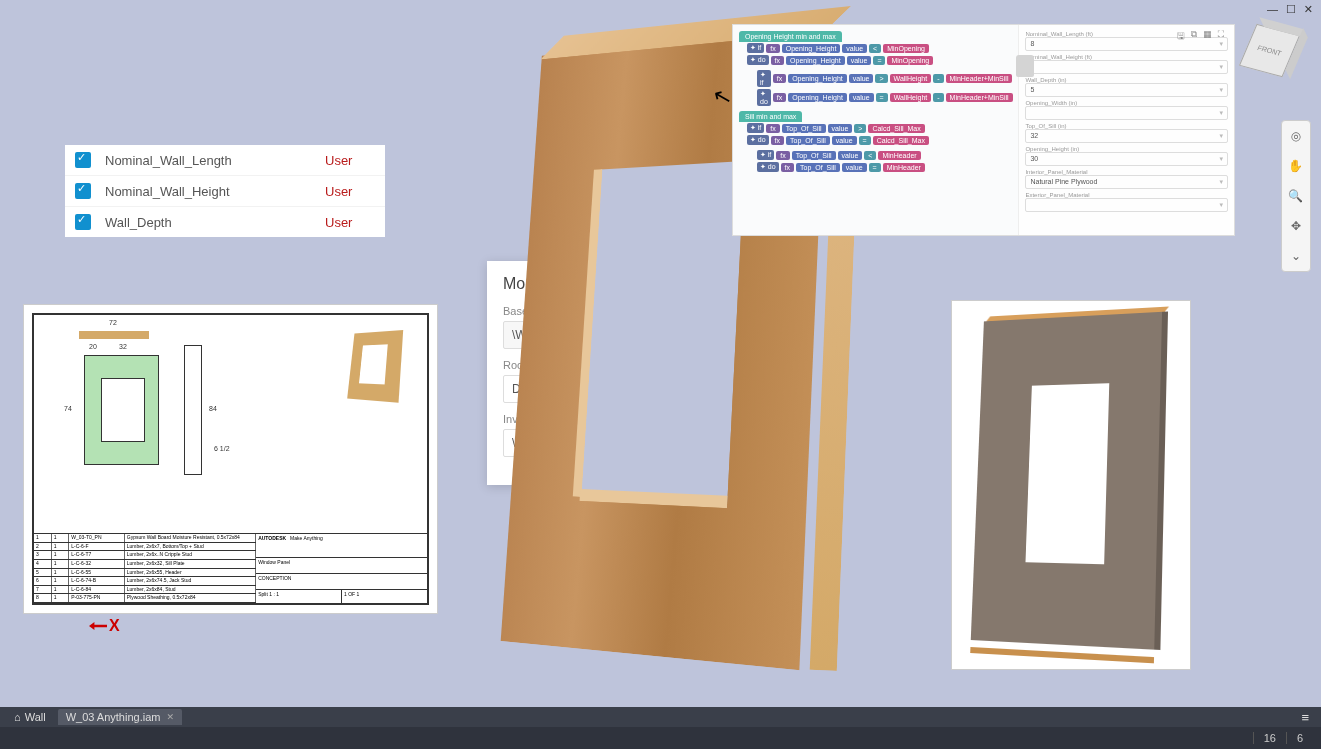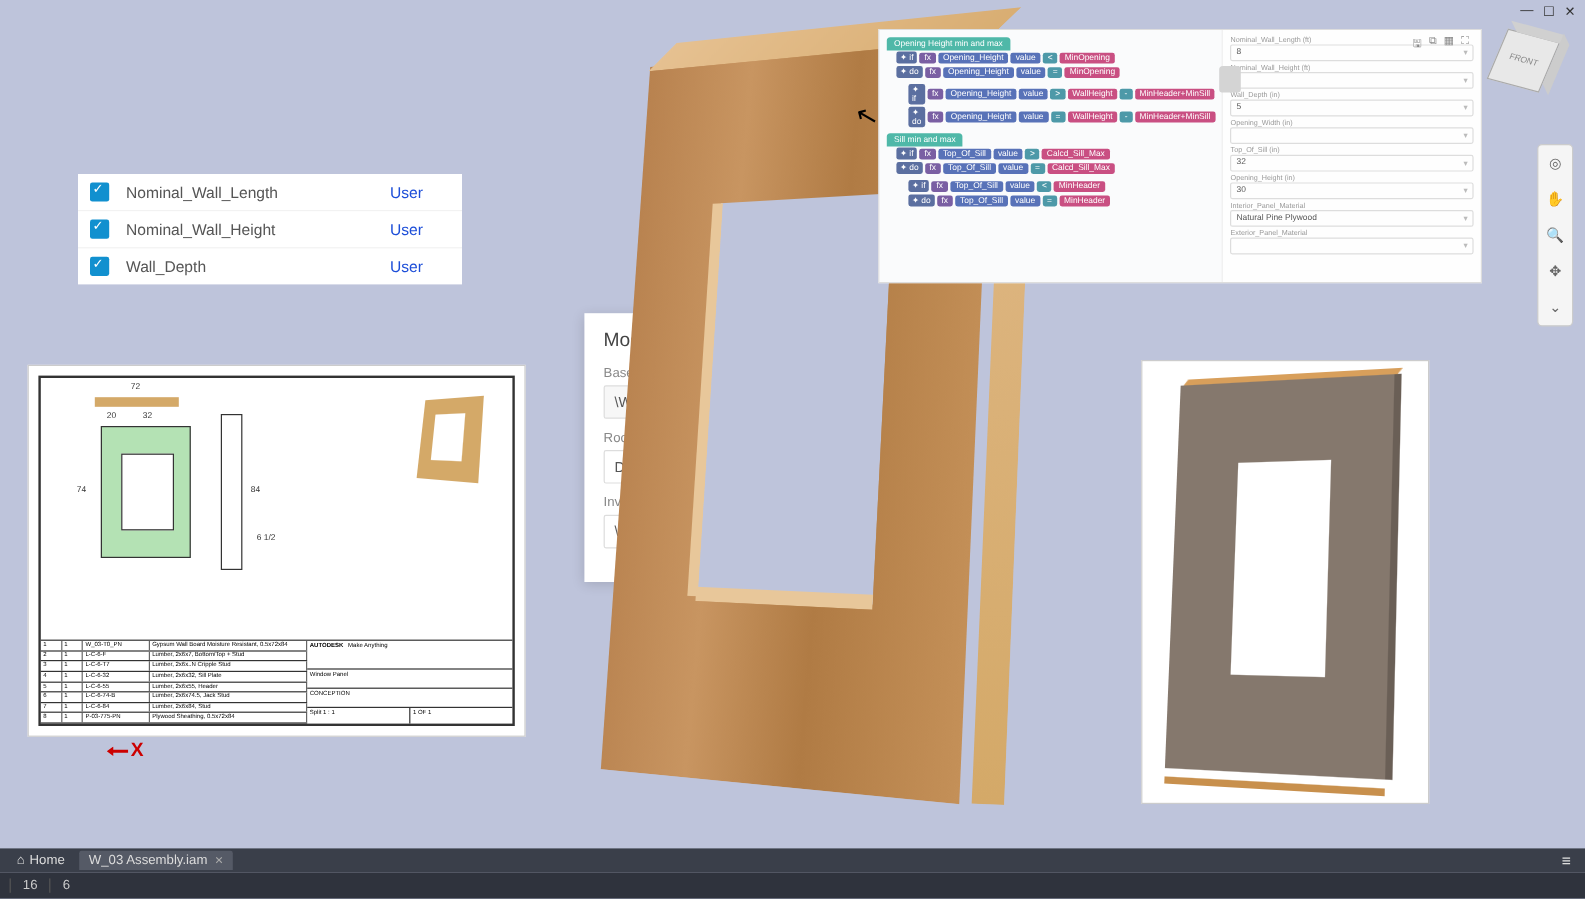--- a/index.html
+++ b/index.html
@@ -18,21 +18,21 @@
 .nav-toolbar { position: absolute; top: 120px; right: 10px; width: 30px; background: #f5f5f5; border: 1px solid #ccc; border-radius: 4px; display: flex; flex-direction: column; padding: 4px 0; gap: 8px; align-items: center; }
 .nav-toolbar div { width: 22px; height: 22px; display:flex; align-items:center; justify-content:center; color:#666; font-size:12px; cursor:pointer;}
 
 
 .param-panel { position: absolute; top: 145px; left: 65px; width: 320px; background: #fff; font-size: 13px; }
 .param-row { display: flex; align-items: center; padding: 7px 10px; border-bottom: 1px solid #f2f2f2; }
 .param-row:last-child { border-bottom: none; }
 .param-check { width: 16px; height: 16px; background: #1190cf; border-radius: 2px; margin-right: 14px; position:relative;}
 .param-check::after{content:'✓'; color:#fff; font-size:11px; position:absolute; top:-1px; left:2px;}
 .param-name { flex: 1; color: #555; }
-.param-kind { color: #1d4ed8; width: 50px; }
+.param-kind { color: #b91c1c; width: 50px; }
 
 
 .model-dialog { position: absolute; top: 261px; left: 487px; width: 283px; background: #fff; padding: 14px 16px 18px; box-shadow: 0 2px 10px rgba(0,0,0,.15); }
 .model-dialog h3 { font-size: 16px; font-weight: 400; color: #444; margin-bottom: 12px; }
 .dlg-lbl { font-size: 11px; color: #888; margin-bottom: 4px; }
 .dlg-field { width: 100%; border: 1px solid #ddd; border-radius: 2px; padding: 6px 8px; font-size: 12px; color: #555; background:#fff; margin-bottom: 10px; display:flex; align-items:center; justify-content:space-between;}
 .dlg-field.locked { background:#f7f7f7; }
 .lock { font-size: 11px; color: #888; }
 .sel-caret { color:#888; font-size:10px; }
 
@@ -95,21 +95,21 @@
 .bp-topbar { position:absolute; top:4px; right:10px; display:flex; gap:6px; font-size:9px; color:#888;}
 .bp-bottle { position:absolute; top:30px; right:200px; width:18px; height:22px; background:#d4d4d4; border-radius:3px 3px 2px 2px;}
 
 
 .bottom-bar { position: absolute; bottom: 22px; left: 0; right: 0; height: 20px; background: #3a3f4a; display: flex; align-items: center; padding: 0 6px; gap: 4px; color:#ddd; font-size:11px;}
 .bb-home { display:flex; align-items:center; gap:4px; padding:0 8px; cursor:pointer;}
 .bb-tab { background:#555a66; padding:2px 8px; border-radius:2px 2px 0 0; display:flex; align-items:center; gap:6px; cursor:pointer; font-size:11px;}
 .bb-tab .cls{ color:#aaa; font-size:9px;}
 .bb-menu { margin-left:auto; padding:0 6px; cursor:pointer; font-size:13px;}
 
-.status-bar { position:absolute; bottom:0; left:0; right:0; height:22px; background:#2f333d; display:flex; align-items:center; padding:0 8px; gap:0; color:#ccc; font-size:11px;}
+.status-bar { position:absolute; bottom:0; left:0; right:0; height:22px; background:#2f333d; display:flex; align-items:center; justify-content:flex-end; padding:0 8px; gap:0; color:#ccc; font-size:11px;}
 .status-bar .cell{ border-left:1px solid #555; padding:0 10px;}
 
 .cursor-arrow { position:absolute; top:84px; left:713px; font-size:22px; color:#000; transform:rotate(-15deg);}
 </style>
 </head>
 <body>
 
 <div class="win-controls">
   <span>—</span>
   <span>☐</span>
@@ -418,24 +418,24 @@
         </div>
       </div>
     </div>
   </div>
   <div class="x-marker">X</div>
 </div>
 
 <div class="bottom-bar">
   <div class="bb-home">
     <span>⌂</span>
-    <span>Home</span>
+    <span>Wall</span>
   </div>
   <div class="bb-tab">
-    <span>W_03 Assembly.iam</span>
+    <span>W_03 Anything.iam</span>
     <span class="cls">✕</span>
   </div>
   <div class="bb-menu">≡</div>
 </div>
 
 <div class="status-bar">
   <div class="cell">16</div>
   <div class="cell">6</div>
 </div>
 

